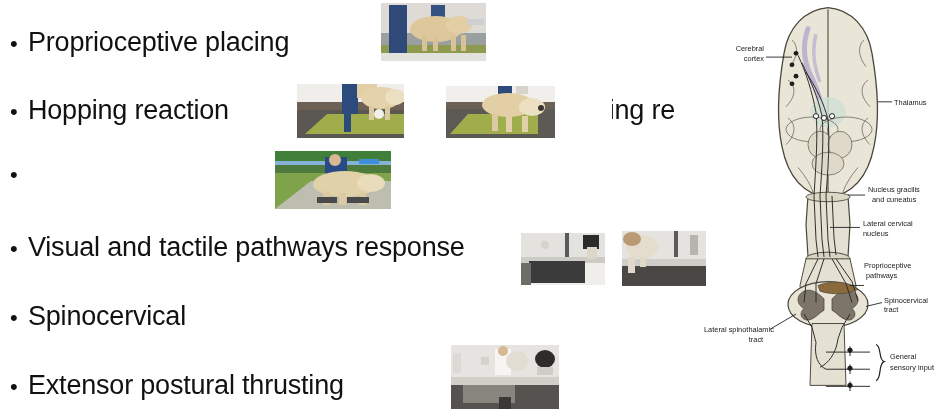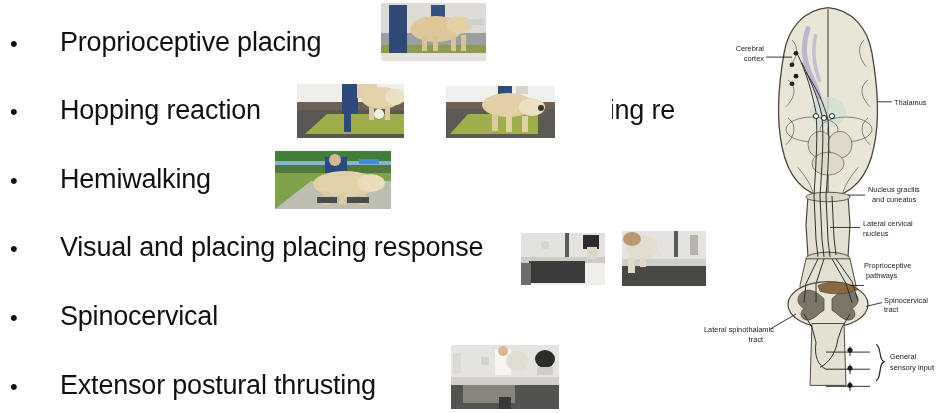--- a/index.html
+++ b/index.html
@@ -29,21 +29,20 @@
   }
   .bullet-dot {
     width: 18px;
     font-size: 22px;
     line-height: 1;
     color: #111111;
     flex: 0 0 auto;
   }
   .bullet-text {
     flex: 0 0 auto;
-    margin-left: 32px;
   }
 
   
   .photo {
     position: absolute;
     overflow: hidden;
     background: #cfcfcf;
     box-shadow: 0 0 0 1px rgba(255,255,255,0.9);
   }
   .photo svg { display: block; width: 100%; height: 100%; }
@@ -77,26 +76,25 @@
     <span class="bullet-dot">•</span>
     <span class="bullet-text">Hopping reaction</span>
   </div>
 
   <div class="bullet-row" style="left:612px; top:95px; overflow:hidden; width:62px;">
     <span class="bullet-text" style="margin-left:-67px;">Hopping reaction</span>
   </div>
 
   <div class="bullet-row" style="left:10px; top:164px;">
     <span class="bullet-dot">•</span>
-    <span class="bullet-text">Hemiwalking</span>
   </div>
 
   <div class="bullet-row" style="left:10px; top:232px;">
     <span class="bullet-dot">•</span>
-    <span class="bullet-text">Visual and placing placing response</span>
+    <span class="bullet-text">Visual and tactile pathways response</span>
   </div>
 
   <div class="bullet-row" style="left:10px; top:301px;">
     <span class="bullet-dot">•</span>
     <span class="bullet-text">Spinocervical</span>
   </div>
 
   <div class="bullet-row" style="left:10px; top:370px;">
     <span class="bullet-dot">•</span>
     <span class="bullet-text">Extensor postural thrusting</span>

